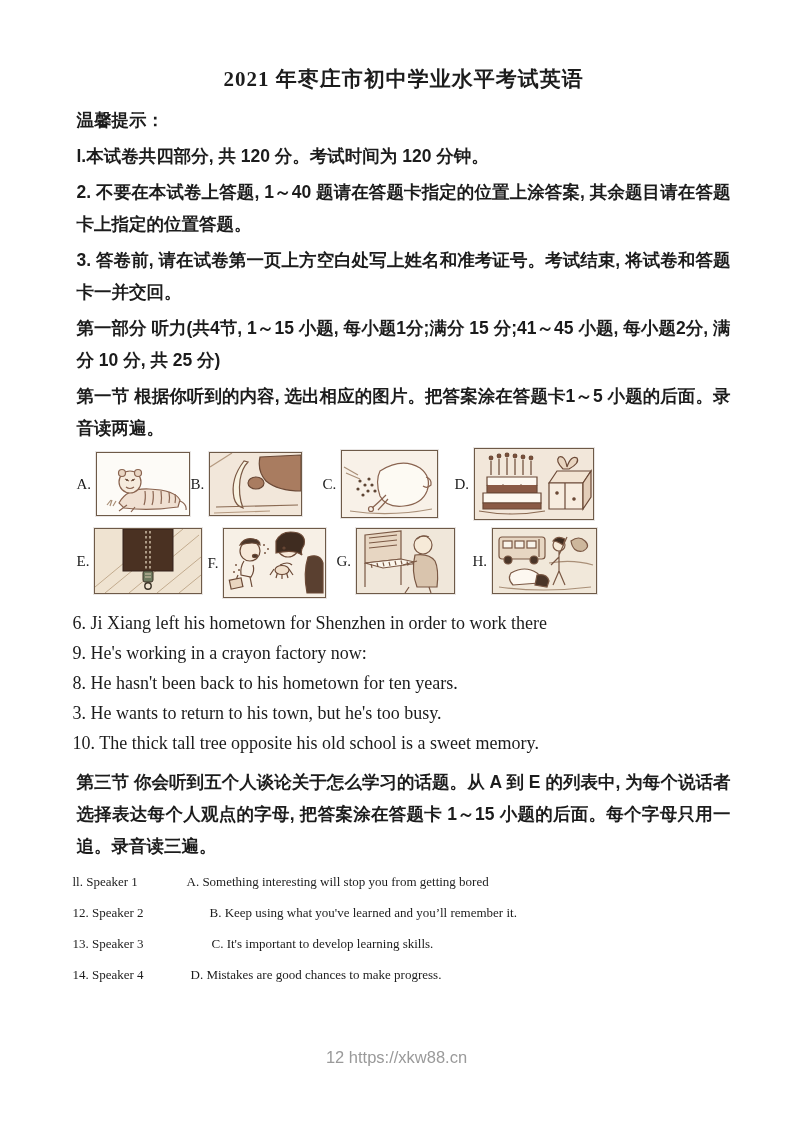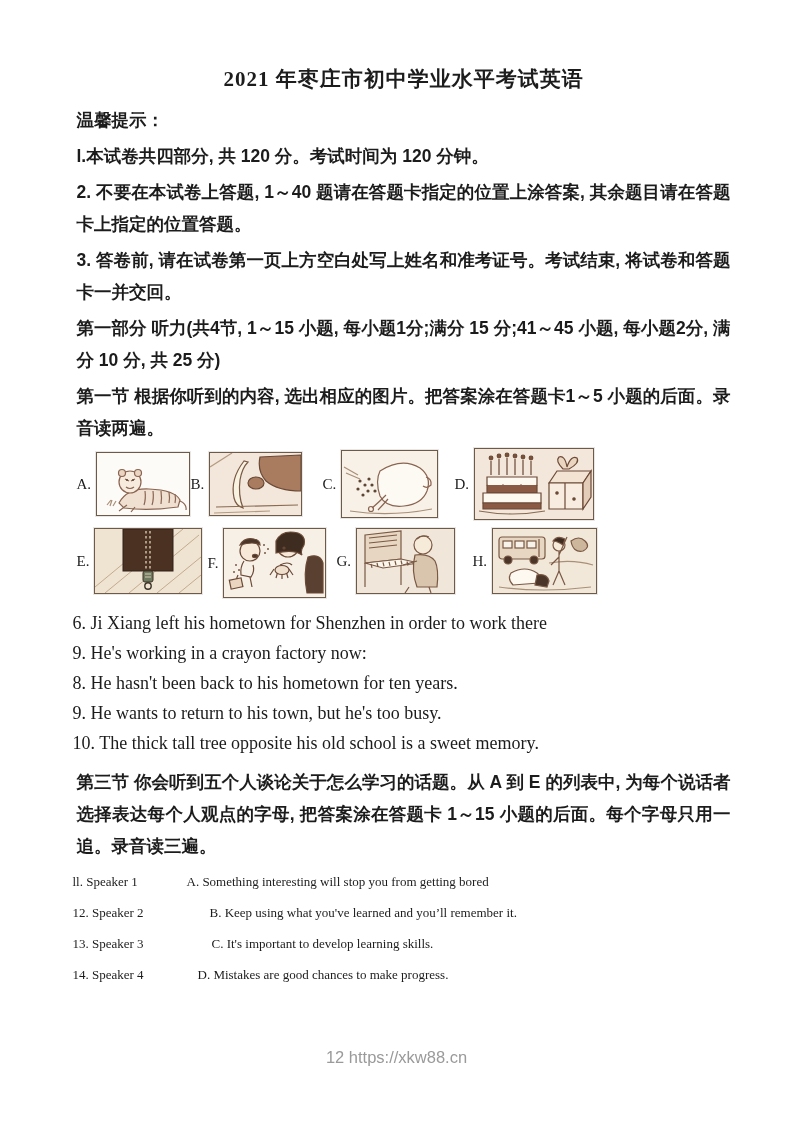--- a/index.html
+++ b/index.html
@@ -67,21 +67,21 @@
   .speaker-row{
     display:flex;
     font-family:"Liberation Serif","DejaVu Serif",serif;
     font-size:13px;
     line-height:31px;
   }
   .speaker-left{flex:0 0 110px;}
   .speaker-row:nth-child(1) .speaker-option{margin-left:4px;}
   .speaker-row:nth-child(2) .speaker-option{margin-left:27px;}
   .speaker-row:nth-child(3) .speaker-option{margin-left:29px;}
-  .speaker-row:nth-child(4) .speaker-option{margin-left:15px;text-align:center;}
+  .speaker-row:nth-child(4) .speaker-option{margin-left:8px;text-align:center;}
   .footer{
     position:absolute;
     left:0;right:0;
     top:1048px;
     text-align:center;
     font-family:"Liberation Sans","DejaVu Sans",sans-serif;
     font-size:16.5px;
     color:#9a9a9a;
   }
 </style>
@@ -293,21 +293,21 @@
           </svg>
         </span>
       </div>
     </div>
 
 
     <div class="tf-block">
       <p class="eng">6. Ji Xiang left his hometown for Shenzhen in order to work there</p>
       <p class="eng">9. He's working in a crayon factory now:</p>
       <p class="eng">8. He hasn't been back to his hometown for ten years.</p>
-      <p class="eng">9. He wants to return to his town, but he's too busy.</p>
+      <p class="eng">3. He wants to return to his town, but he's too busy.</p>
       <p class="eng">10. The thick tall tree opposite his old school is a sweet memory.</p>
     </div>
 
     <p class="cn sec3">第三节 你会听到五个人谈论关于怎么学习的话题。从 A 到 E 的列表中, 为每个说话者选择表达每个人观点的字母, 把答案涂在答题卡 1～15 小题的后面。每个字母只用一追。录音读三遍。</p>
 
     <div class="speakers">
       <div class="speaker-row">
         <span class="speaker-left">ll. Speaker 1</span>
         <span class="speaker-option">A. Something interesting will stop you from getting bored</span>
       </div>

